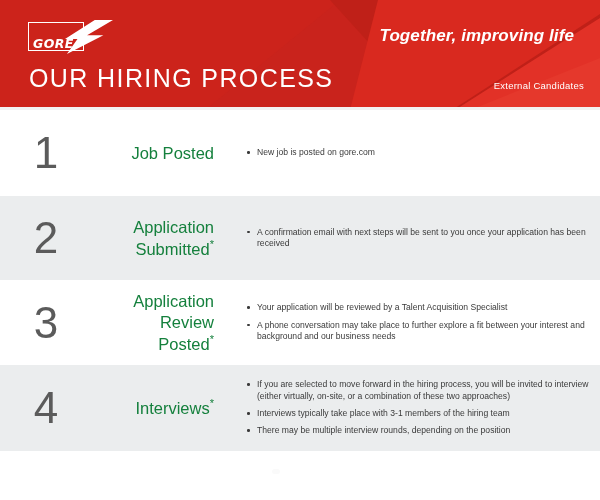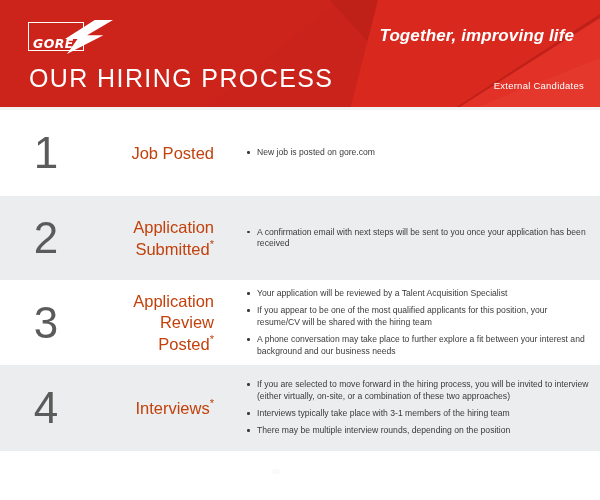--- a/index.html
+++ b/index.html
@@ -160,21 +160,21 @@
     color: #5b5b5b;
     font-size: 44px;
     font-weight: 300;
     line-height: 1;
     padding-right: 4px;
     box-sizing: border-box;
   }
   .step-title {
     width: 122px;
     flex: 0 0 122px;
-    color: #c2410c;
+    color: #15803d;
     font-size: 16.5px;
     font-weight: 400;
     line-height: 1.26;
     text-align: right;
     padding-right: 4px;
     box-sizing: border-box;
   }
   .step-title .ast {
     font-size: 11px;
     vertical-align: super;
@@ -274,21 +274,20 @@
 
     <div class="step-row plain row3">
       <div class="step-num">3</div>
       <div class="step-title">
         <span>Application</span><br>
         <span>Review</span><br>
         <span>Posted</span><span class="ast">*</span>
       </div>
       <div class="step-bullets">
         <div class="bullet">Your application will be reviewed by a Talent Acquisition Specialist</div>
-        <div class="bullet">If you appear to be one of the most qualified applicants for this position, your resume/CV will be shared with the hiring team</div>
         <div class="bullet">A phone conversation may take place to further explore a fit between your interest and background and our business needs</div>
       </div>
     </div>
 
     <div class="step-row shade row4">
       <div class="step-num">4</div>
       <div class="step-title">
         <span>Interviews</span><span class="ast">*</span>
       </div>
       <div class="step-bullets">

